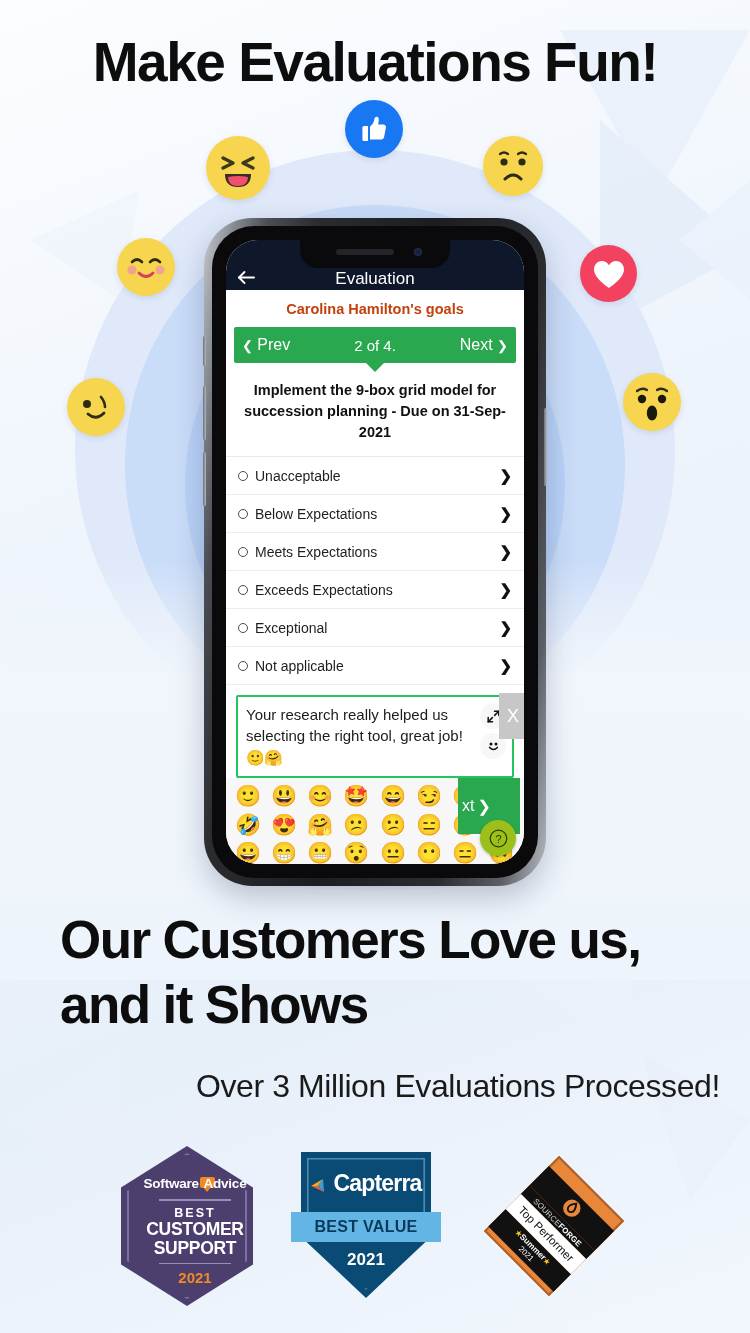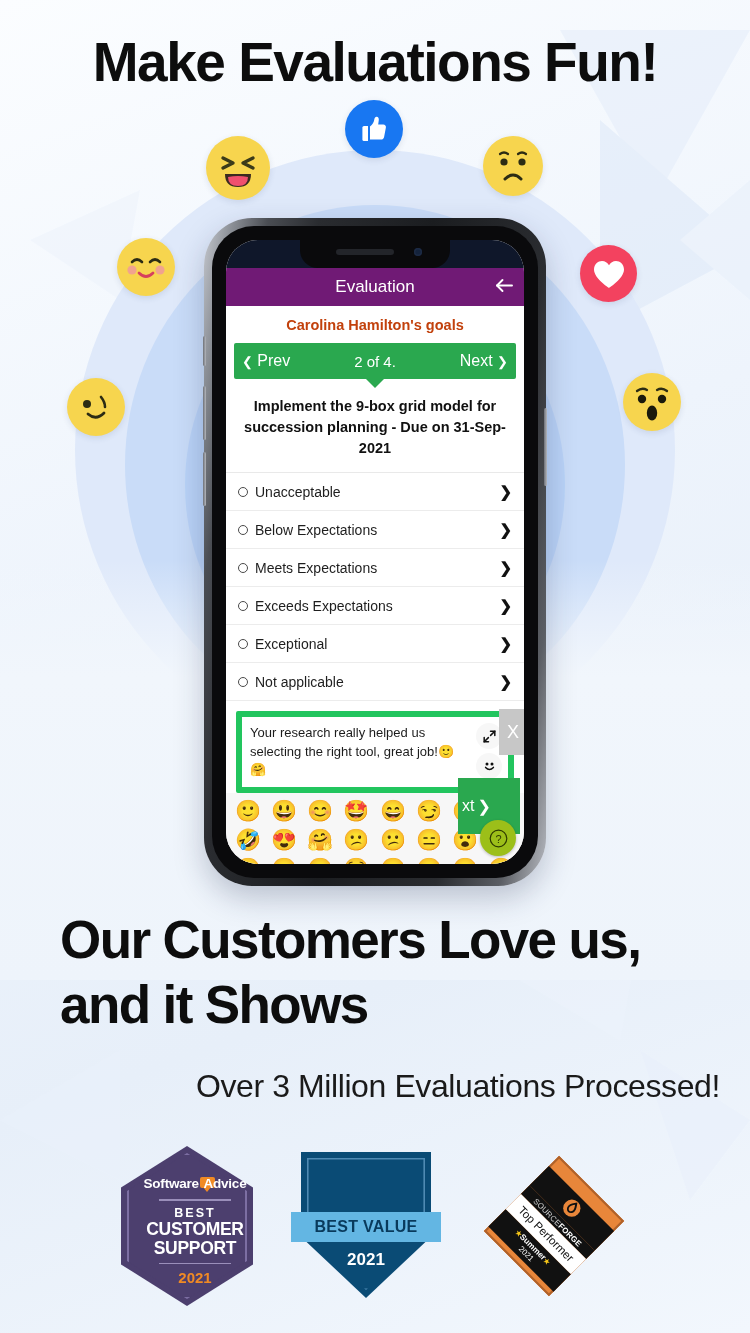--- a/index.html
+++ b/index.html
@@ -125,22 +125,22 @@
     content:""; position:absolute; left:1.5px; right:1.5px; top:1px; bottom:4px;
     background:#fff;
   }
   .batt::after {
     content:""; position:absolute; left:2px; right:2px; top:-3px; height:1.6px;
     background:#fff; border-radius:1px;
   }
 
   
   .appbar {
-    height:38px; background:#701a75; color:#fff;
-    display:flex; align-items:center; position:relative;justify-content:flex-end;
+    height:22px; background:#0f172a; color:#fff;
+    display:flex; align-items:center; position:relative;
   }
   .appbar .back { width:40px; text-align:center; font-size:21px; line-height:1; padding-bottom:3px; }
   .appbar .title {
     position:absolute; left:0; right:0; text-align:center;
     font-size:17px; font-weight:400;
   }
 
   
   .goal-owner {
     text-align:center; font-size:14.5px; font-weight:700; color:#c2410c;
@@ -176,23 +176,23 @@
   }
   .opt .left { display:flex; align-items:center; gap:7px; }
   .opt .radio {
     width:10px; height:10px; border:1.7px solid #4a4a4a; border-radius:50%;
   }
   .opt .chev { font-size:15px; font-weight:700; color:#111; }
 
   
   .comment-area { position:relative; padding:10px 10px 0 10px; }
   .comment-box {
-    border:6px solid #22c55e; background:#fff; border-radius:2px;
+    border:2px solid #22c55e; background:#fff; border-radius:2px;
     padding:7px 44px 8px 8px; min-height:58px; position:relative;
-    font-size:13px; line-height:1.42; color:#1c1c1c;
+    font-size:15px; line-height:1.42; color:#1c1c1c;
   }
   .cb-icons {
     position:absolute; right:6px; top:6px;
     display:flex; flex-direction:column; gap:4px; align-items:center;
   }
   .cb-ic {
     width:26px; height:26px; border-radius:50%; background:#f7f7f7;
     display:flex; align-items:center; justify-content:center;
   }
 
@@ -612,20 +612,27 @@
       <div class="sa-big">CUSTOMER</div>
       <div class="sa-big">SUPPORT</div>
       <div class="sa-rule" style="margin:4px auto 0;"></div>
       <div class="sa-year">2021</div>
     </div>
   </div>
 
   <div class="badge cap-wrap">
     <div class="cap-shield"></div>
     <div class="cap-shield-in"></div>
+    <div class="cap-logo">
+      <svg class="cap-arrow" viewBox="0 0 22 16">
+        <path d="M1 9 L13 2 L8 9 Z" fill="#f5a623"></path>
+        <path d="M13 2 L8 9 L14 15 Z" fill="#3f9ed6"></path>
+        <path d="M8 9 L14 15 L1 9 Z" fill="#e8603c"></path>
+      </svg><span>Capterra</span>
+    </div>
     <div class="cap-ribbon">BEST VALUE</div>
     <div class="cap-year">2021</div>
   </div>
 
   <div class="badge sf-wrap">
     <div class="sf-dia">
       <div class="sf-inner">
         <div class="sf-flame">
           <svg width="24" height="30" viewBox="0 0 24 30">
             <circle cx="12" cy="15" r="12" fill="#e8863a"></circle>

